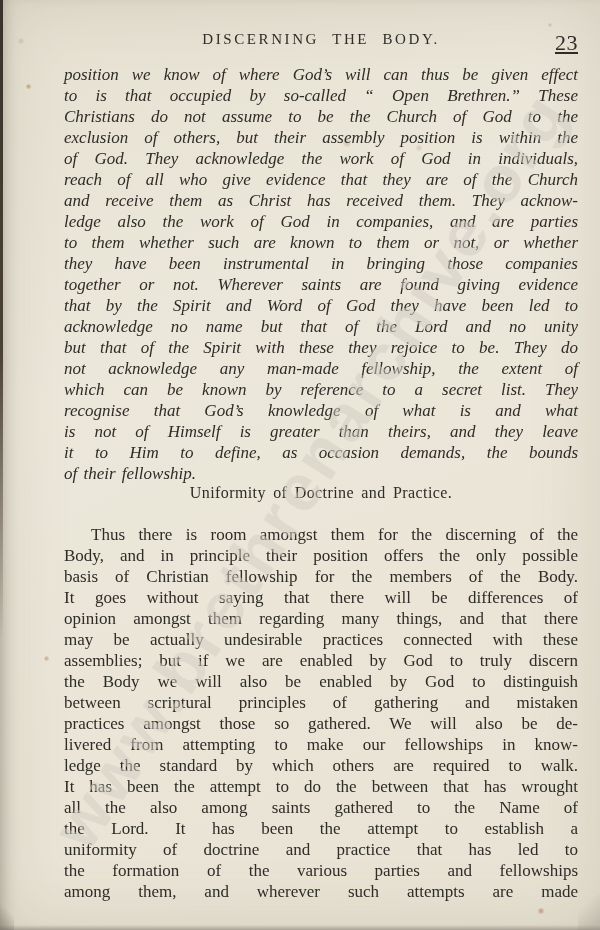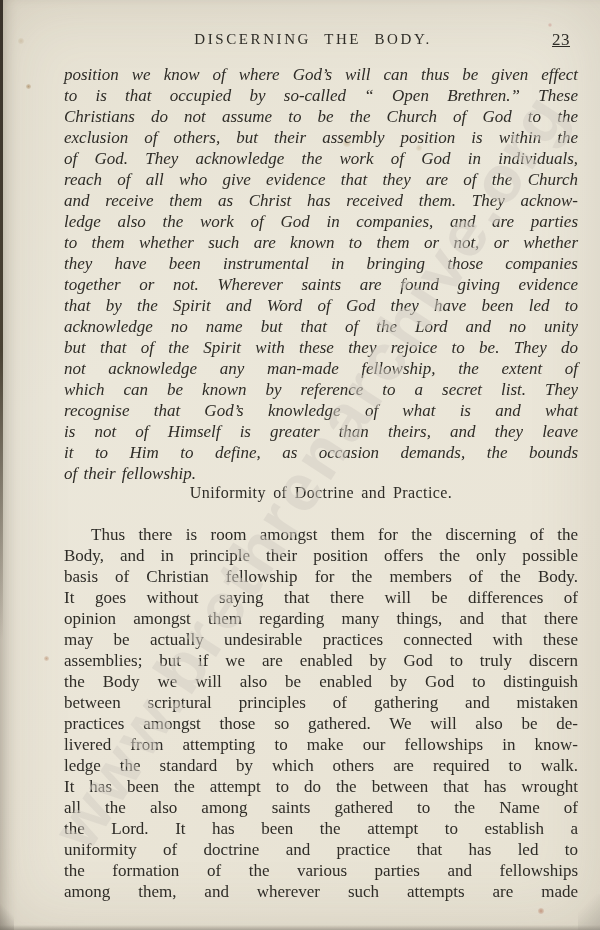--- a/index.html
+++ b/index.html
@@ -36,30 +36,30 @@
   .s1 { left:26px; top:84px;  width:5px; height:5px; background:radial-gradient(circle, rgba(150,108,58,0.55), rgba(150,108,58,0)); }
   .s2 { left:343px; top:139px; width:8px; height:8px; background:radial-gradient(circle, rgba(172,142,92,0.38), rgba(172,142,92,0)); }
   .s3 { left:416px; top:145px; width:6px; height:6px; background:radial-gradient(circle, rgba(168,138,88,0.3), rgba(168,138,88,0)); }
   .s4 { left:44px; top:656px;  width:5px; height:5px; background:radial-gradient(circle, rgba(160,100,60,0.45), rgba(160,100,60,0)); }
   .s5 { left:538px; top:908px; width:6px; height:6px; background:radial-gradient(circle, rgba(165,85,55,0.5), rgba(165,85,55,0)); }
   .s6 { left:548px; top:23px;  width:4px; height:4px; background:radial-gradient(circle, rgba(190,120,110,0.45), rgba(190,120,110,0)); }
   .s7 { left:18px; top:38px;   width:6px; height:6px; background:radial-gradient(circle, rgba(170,140,95,0.3), rgba(170,140,95,0)); }
 
   
   .page-header {
-    position:absolute; left:56px; top:31px; width:514px; height:20px;
+    position:absolute; left:64px; top:31px; width:514px; height:20px;
   }
   .running-title {
     display:block; text-align:center;
     font-size:15px; letter-spacing:2.6px; word-spacing:7px;
     font-weight:normal;
   }
   .page-number {
     position:absolute; right:0; top:-1px;
-    font-size:17px; letter-spacing:0.5px;text-decoration:underline;
+    font-size:22px; letter-spacing:0.5px;text-decoration:underline;
   }
 
   
   .para { position:absolute; left:64px; width:514px; }
   #para1 { top:64px;font-style:italic; }
   #para2 { top:524px; }
   .line {
     height:21px; line-height:21px;
     font-size:17px;
     text-align: justify;

